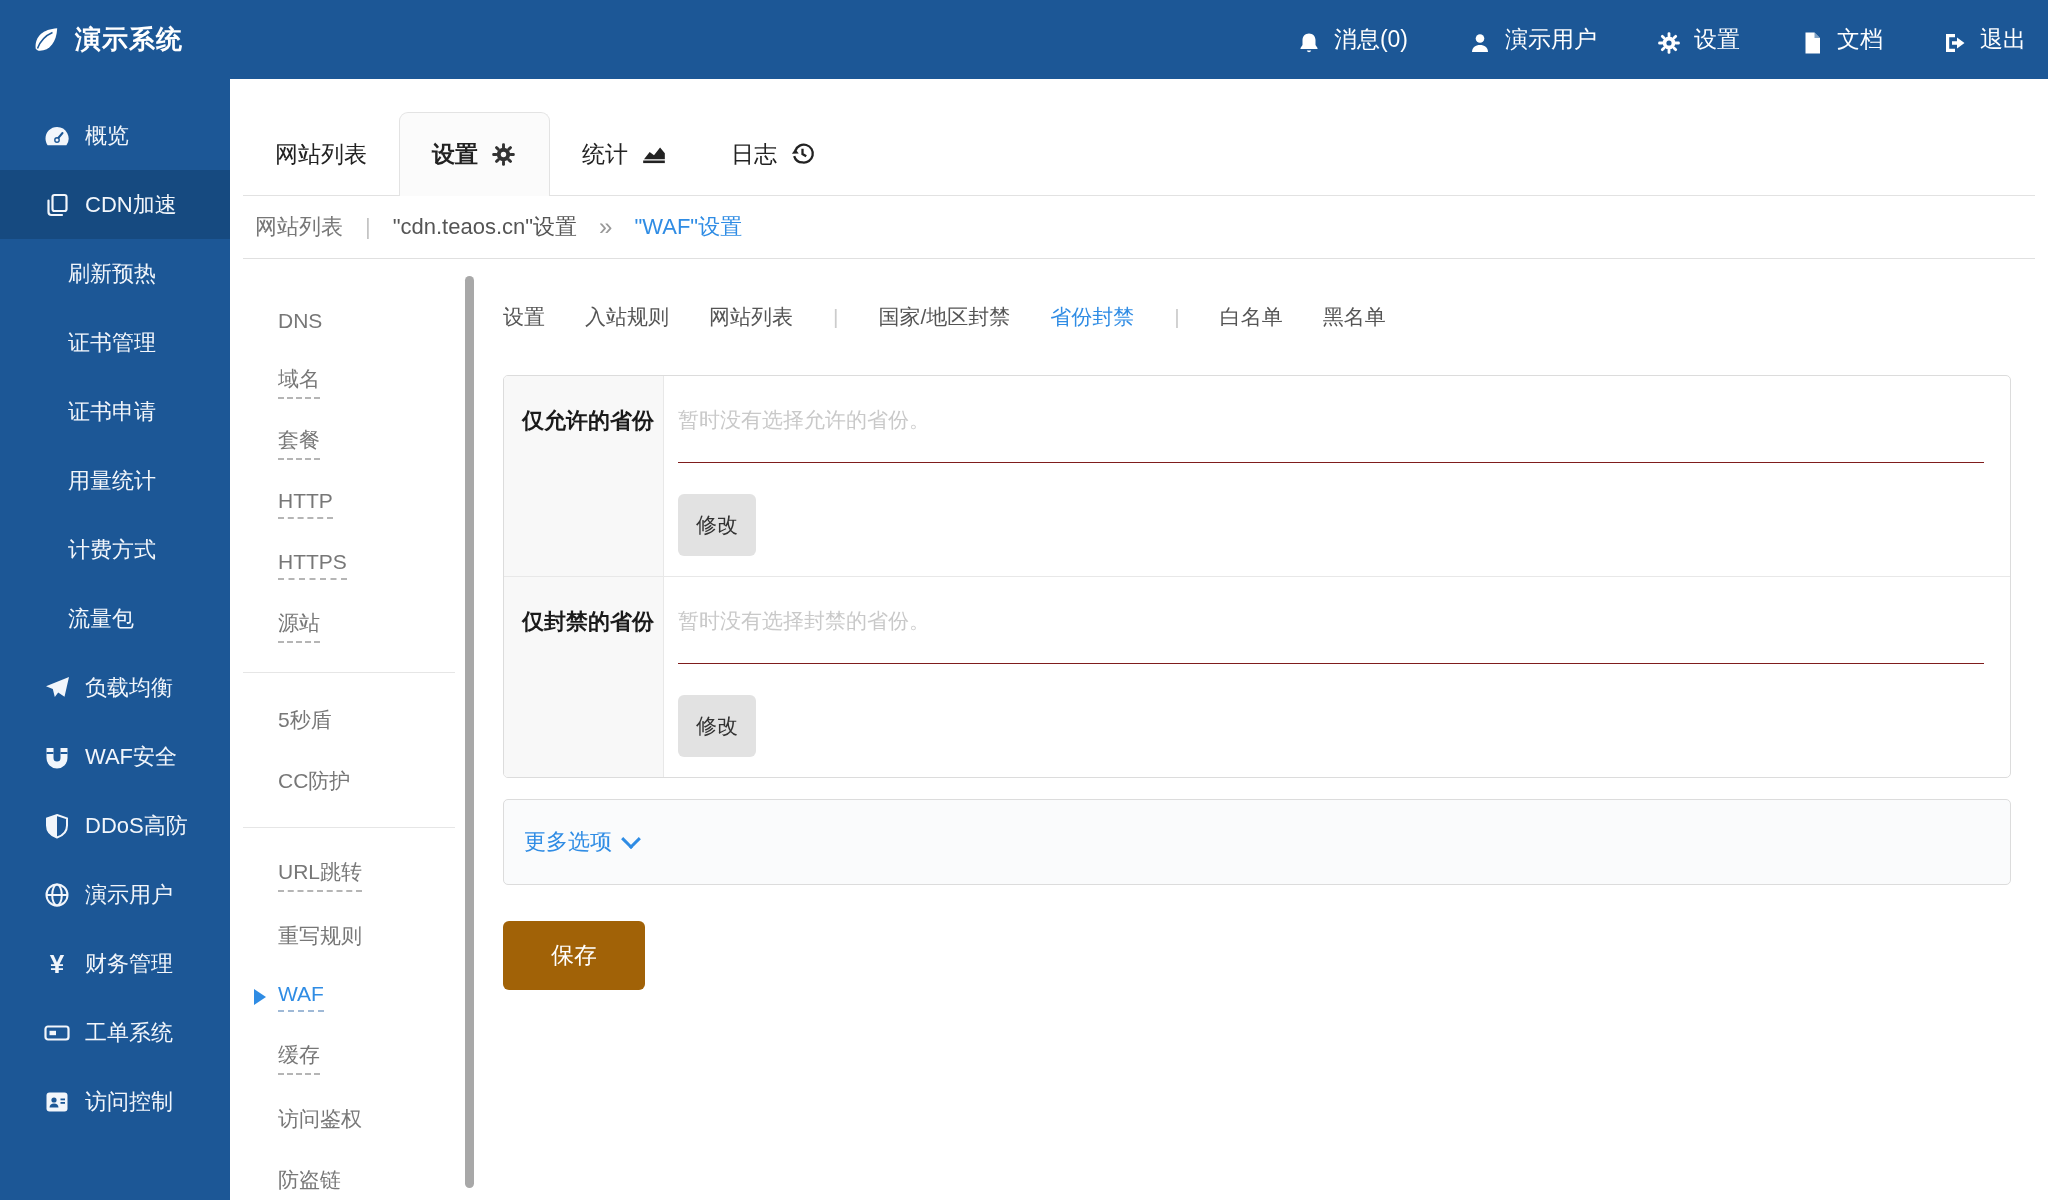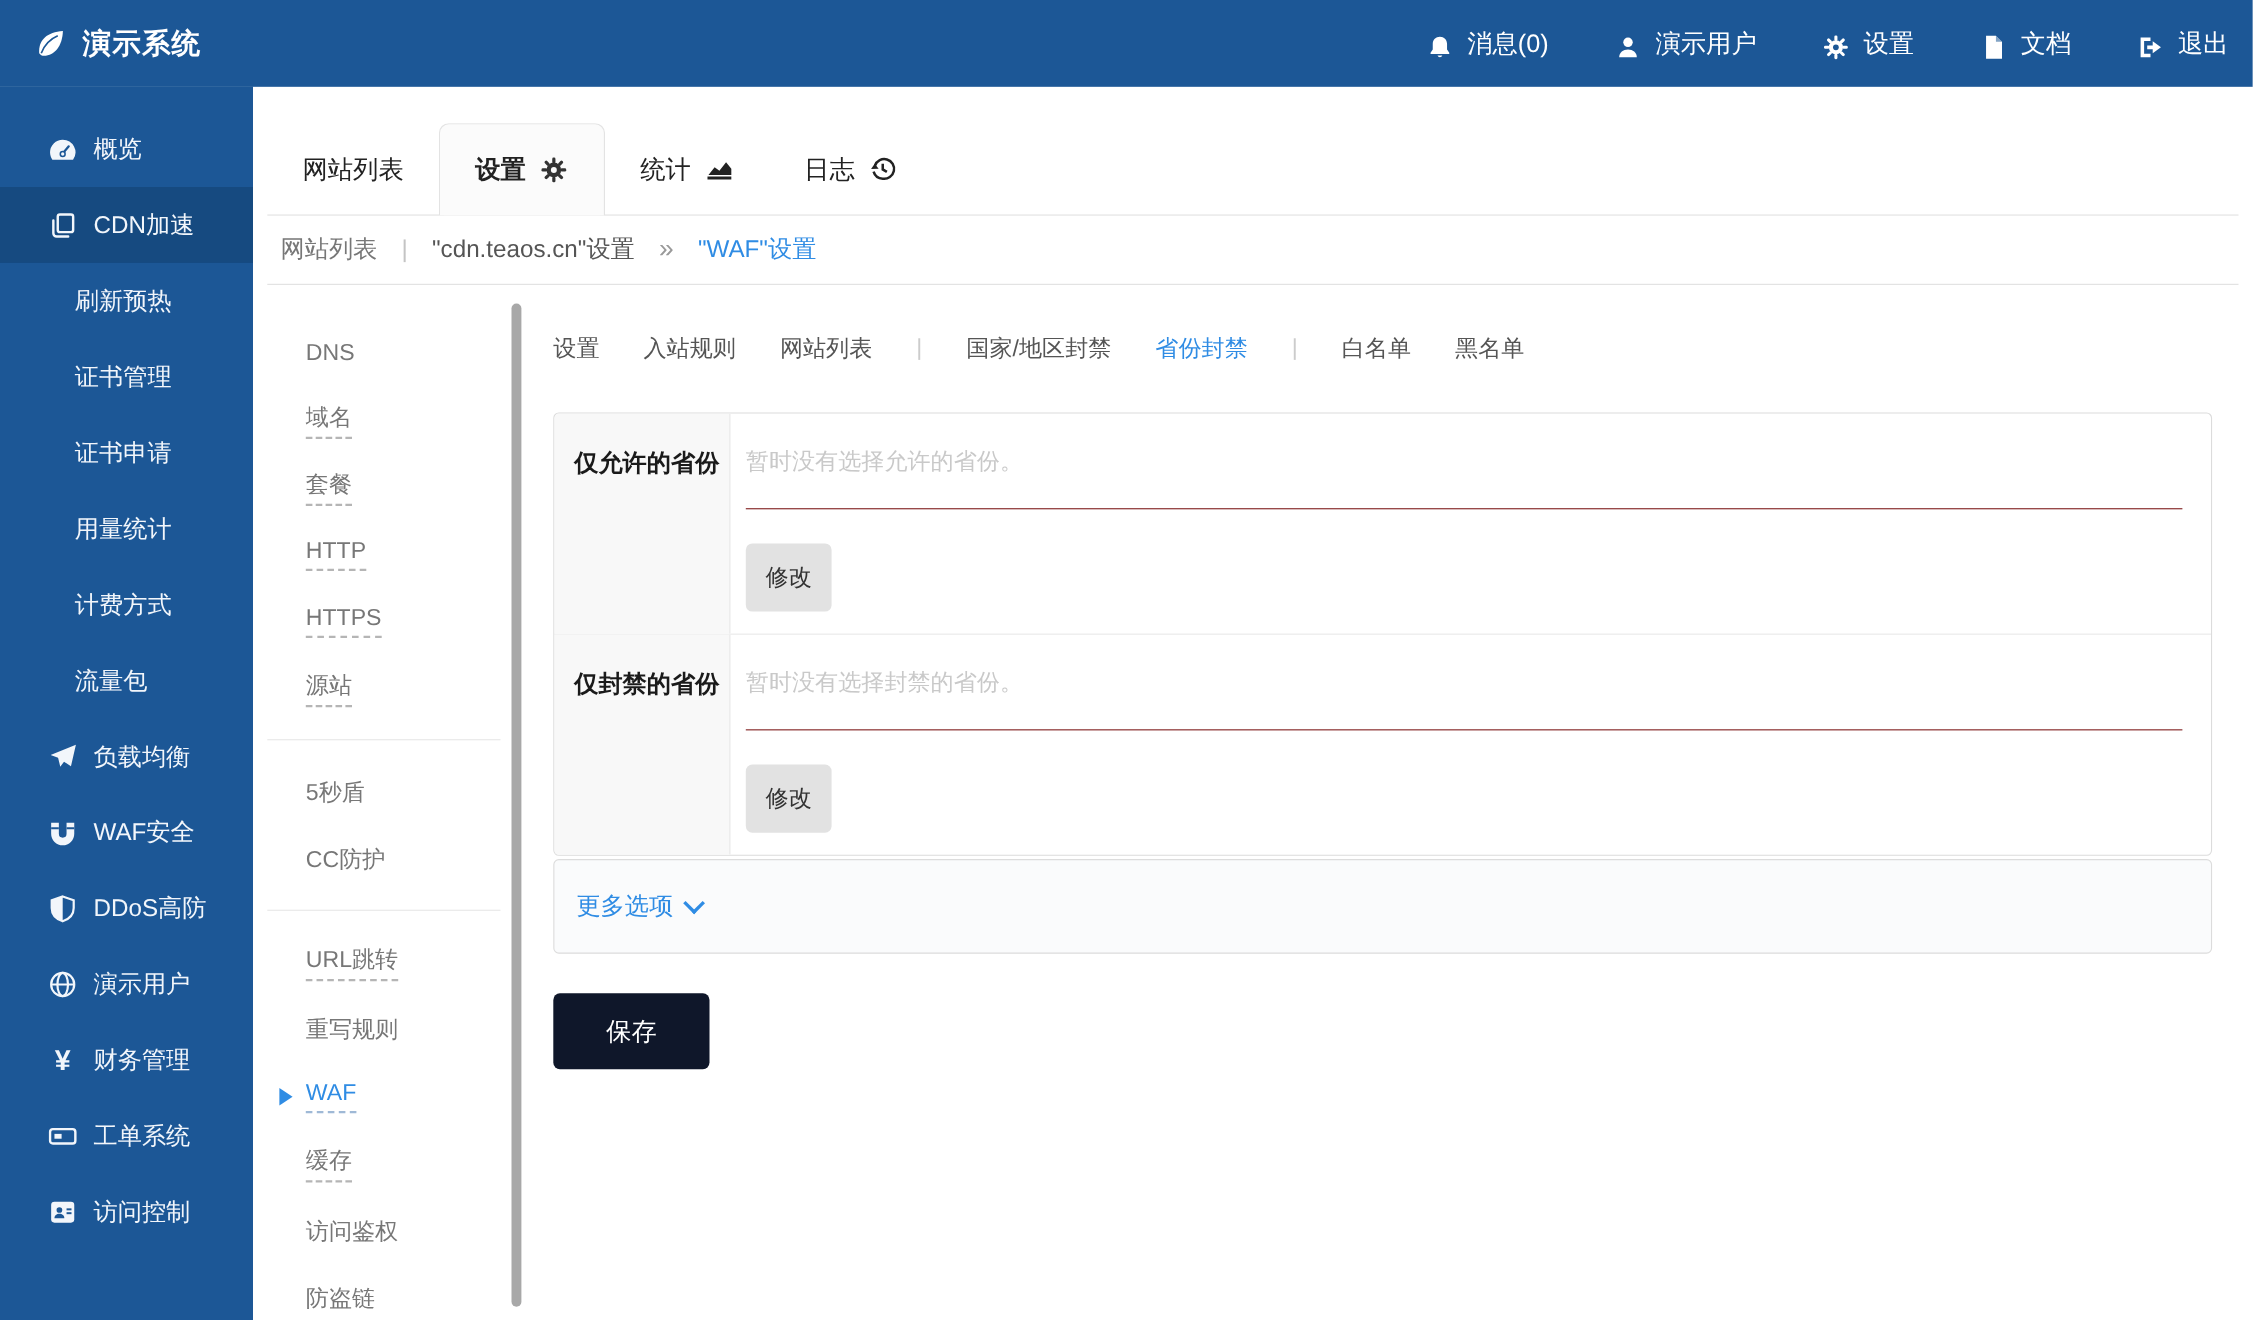--- a/index.html
+++ b/index.html
@@ -63,25 +63,25 @@
   .waf-sep{color:#ccc;}
   .panel{margin-top:44px;border:1px solid #dcdcdc;border-radius:5px;overflow:hidden;}
   .prow{display:flex;}
   .prow + .prow{border-top:1px solid #e8e8e8;}
   .plabel{width:160px;flex:none;background:#f8f8f8;border-right:1px solid #e8e8e8;
     padding:30px 0 0 18px;box-sizing:border-box;font-size:22px;font-weight:bold;color:#1a1a1a;}
   .pvalue{flex:1;padding:30px 26px 20px 14px;}
   .pplaceholder{font-size:21px;color:#c9c9c9;line-height:28px;padding-bottom:28px;border-bottom:1px solid #7f1d1d;}
   .modify-btn{margin-top:31px;background:#e2e2e2;border:none;border-radius:6px;
     font-size:21px;color:#333;padding:17px 18px;cursor:pointer;font-family:inherit;}
-  .panel-footer{margin-top:3px;border:1px solid #dcdcdc;border-radius:5px;background:#fafbfc;
+  .panel-footer{margin-top:21px;border:1px solid #dcdcdc;border-radius:5px;background:#fafbfc;
     padding:27px 0 27px 20px;display:flex;align-items:center;gap:12px;font-size:22px;color:#2f8ce4;cursor:pointer;}
   .chev{width:11px;height:11px;border-right:3px solid #2f8ce4;border-bottom:3px solid #2f8ce4;
     transform:rotate(45deg) translate(-2px,-2px);display:inline-block;}
-  .save-btn{margin-top:36px;background:#0f172a;border:none;border-radius:6px;color:#fff;
+  .save-btn{margin-top:36px;background:#a16207;border:none;border-radius:6px;color:#fff;
     font-size:23px;padding:19px 48px;cursor:pointer;font-family:inherit;}
 </style>
 </head>
 <body>
 
 <div class="topbar">
   <div class="brand">
     <span class="ticon" style="width:30px;height:30px;">
       <svg viewBox="0 0 32 32" width="30" height="30">
           <path fill="#fff" d="M6 25C5 12 14 4.5 29 3.5 28.5 18 21 27.5 10.5 27.5c-1.8 0-3.4-.9-4.5-2.5z"></path>

